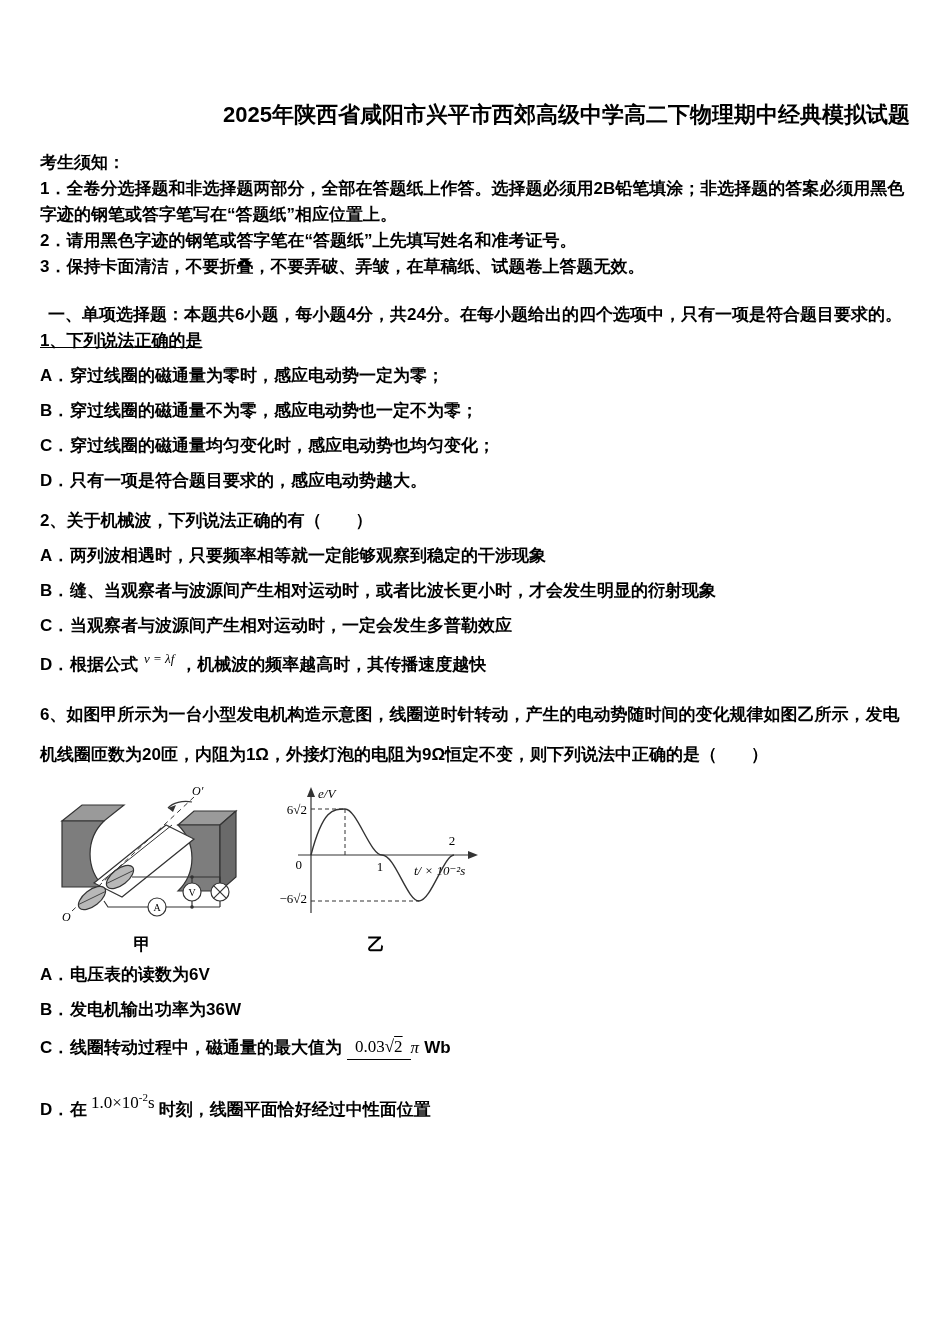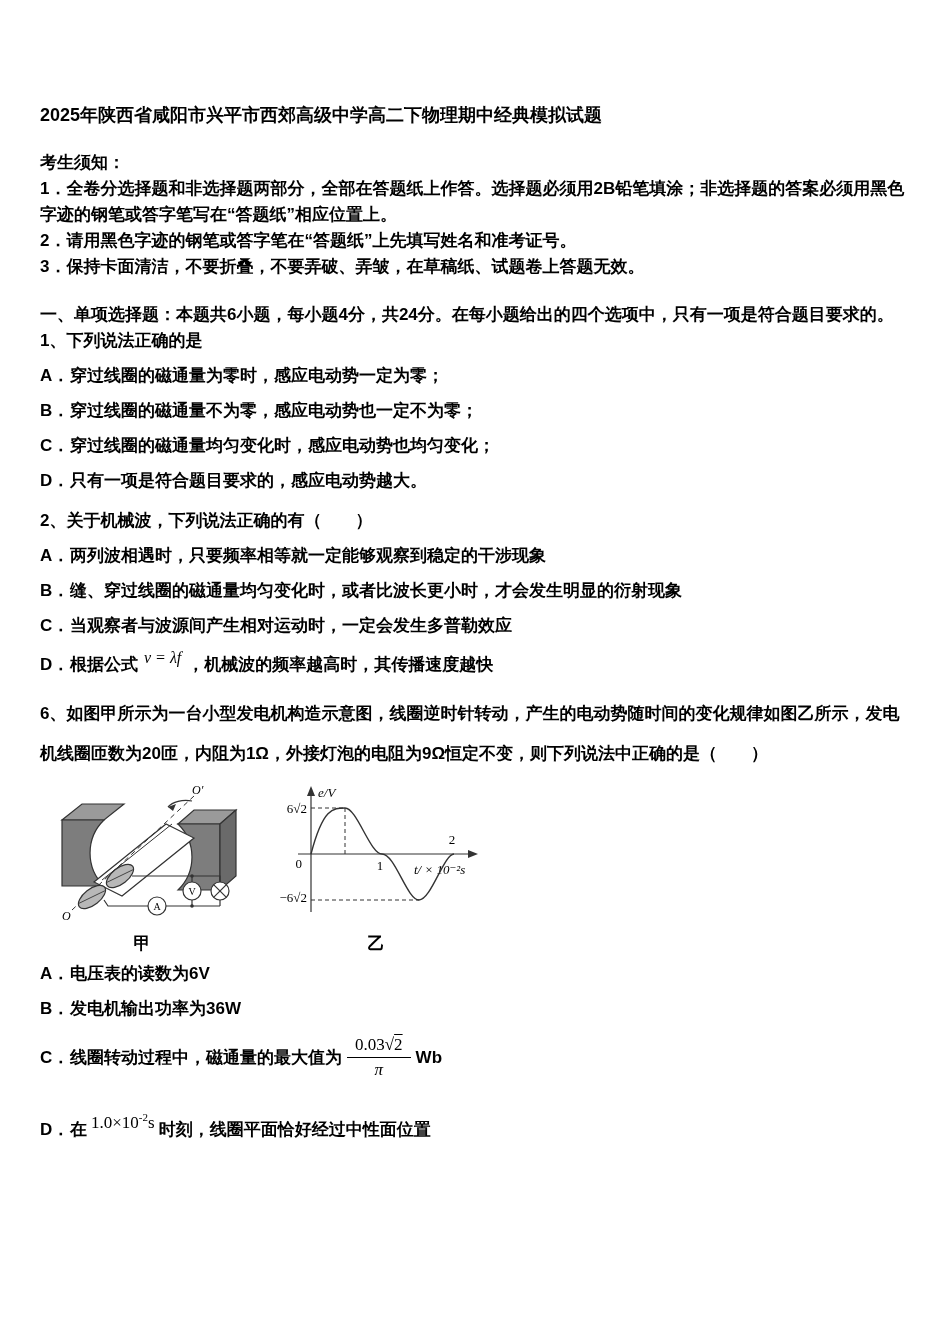--- a/index.html
+++ b/index.html
@@ -4,45 +4,45 @@
 <style>
   * { margin: 0; padding: 0; box-sizing: border-box; }
   html, body { background: #ffffff; }
   body {
     width: 950px; height: 1344px; overflow: hidden;
     font-family: "Liberation Sans", "DejaVu Sans", sans-serif;
     color: #000;
   }
   .page { width: 950px; height: 1344px; padding: 100px 40px 0 40px; }
   .doc-title {
-    text-align: left; font-size: 18px; font-weight: bold; line-height: 30px;
+    text-align: right; font-size: 22px; font-weight: bold; line-height: 30px;
   }
   .body-text { font-size: 17px; font-weight: 600; line-height: 26px; }
   .notice-heading { margin-top: 20px; }
   .notice-item { margin-top: 0; }
-  .section-heading { margin-top: 22px; }
-  .q-stem { margin-top: 0; }
+  .section-heading { margin-top: 22px; text-align: center; }
+  .q-stem { margin-top: 0; text-decoration: underline; }
   .q2-stem { margin-top: 14px; }
   .q3-stem { margin-top: 12px; line-height: 40px; }
   .q4-stem { margin-top: 14px; }
   .opt { margin-top: 9px; }
   .opt-tall { margin-top: 9px; line-height: 34px; }
   .opt-label { display: inline-block; min-width: 30px; }
   .math-raised {
     font-family: "Liberation Serif", "DejaVu Serif", serif;
     font-style: italic; font-weight: normal;
-    position: relative; top: -7px; padding: 0 6px; font-size: 16px;
+    position: relative; top: -7px; padding: 0 6px; font-size: 13px;
   }
   .sup-formula {
     font-family: "Liberation Serif", "DejaVu Serif", serif;
     font-weight: normal; position: relative; top: -7px; padding: 0 4px; font-size: 17px;
   }
   .sup-formula sup { font-size: 11px; }
   .frac {
-    display: inline-flex; flex-direction: column; text-align: center;
+    display: inline-flex; flex-direction: row; text-align: center;
     vertical-align: middle; font-family: "Liberation Serif", "DejaVu Serif", serif;
     font-weight: normal; font-size: 17px; margin: 0 5px; line-height: 22px;
   }
   .frac-num { border-bottom: 1.5px solid #000; padding: 0 8px 1px 8px; }
   .frac-den { font-style: italic; padding-top: 1px; }
   .radicand { text-decoration: overline; }
   .unit-bold { font-weight: bold; }
   .opt-c-row { margin-top: 12px; display: flex; align-items: center; }
   .opt-d3-row { margin-top: 26px; line-height: 34px; }
   .figure-row {
@@ -79,21 +79,21 @@
   </div>
   <div class="body-text opt">
     <span class="opt-label">D．</span><span>只有一项是符合题目要求的，感应电动势越大。</span>
   </div>
 
   <div class="body-text q2-stem">2、关于机械波，下列说法正确的有（　　）</div>
   <div class="body-text opt">
     <span class="opt-label">A．</span><span>两列波相遇时，只要频率相等就一定能够观察到稳定的干涉现象</span>
   </div>
   <div class="body-text opt">
-    <span class="opt-label">B．</span><span>缝、穿过线圈的磁通量均匀变化时，或者比波长更小时，才会发生明显的衍射现象</span>
+    <span class="opt-label">B．</span><span>缝、当观察者与波源间产生相对运动时，或者比波长更小时，才会发生明显的衍射现象</span>
   </div>
   <div class="body-text opt">
     <span class="opt-label">C．</span><span>当观察者与波源间产生相对运动时，一定会发生多普勒效应</span>
   </div>
   <div class="body-text opt-tall">
     <span class="opt-label">D．</span><span>根据公式</span><span class="math-raised">v = λf</span><span>，机械波的频率越高时，其传播速度越快</span>
   </div>
 
   <div class="body-text q3-stem">6、如图甲所示为一台小型发电机构造示意图，线圈逆时针转动，产生的电动势随时间的变化规律如图乙所示，发电机线圈匝数为20匝，内阻为1Ω，外接灯泡的电阻为9Ω恒定不变，则下列说法中正确的是（　　）</div>
 

